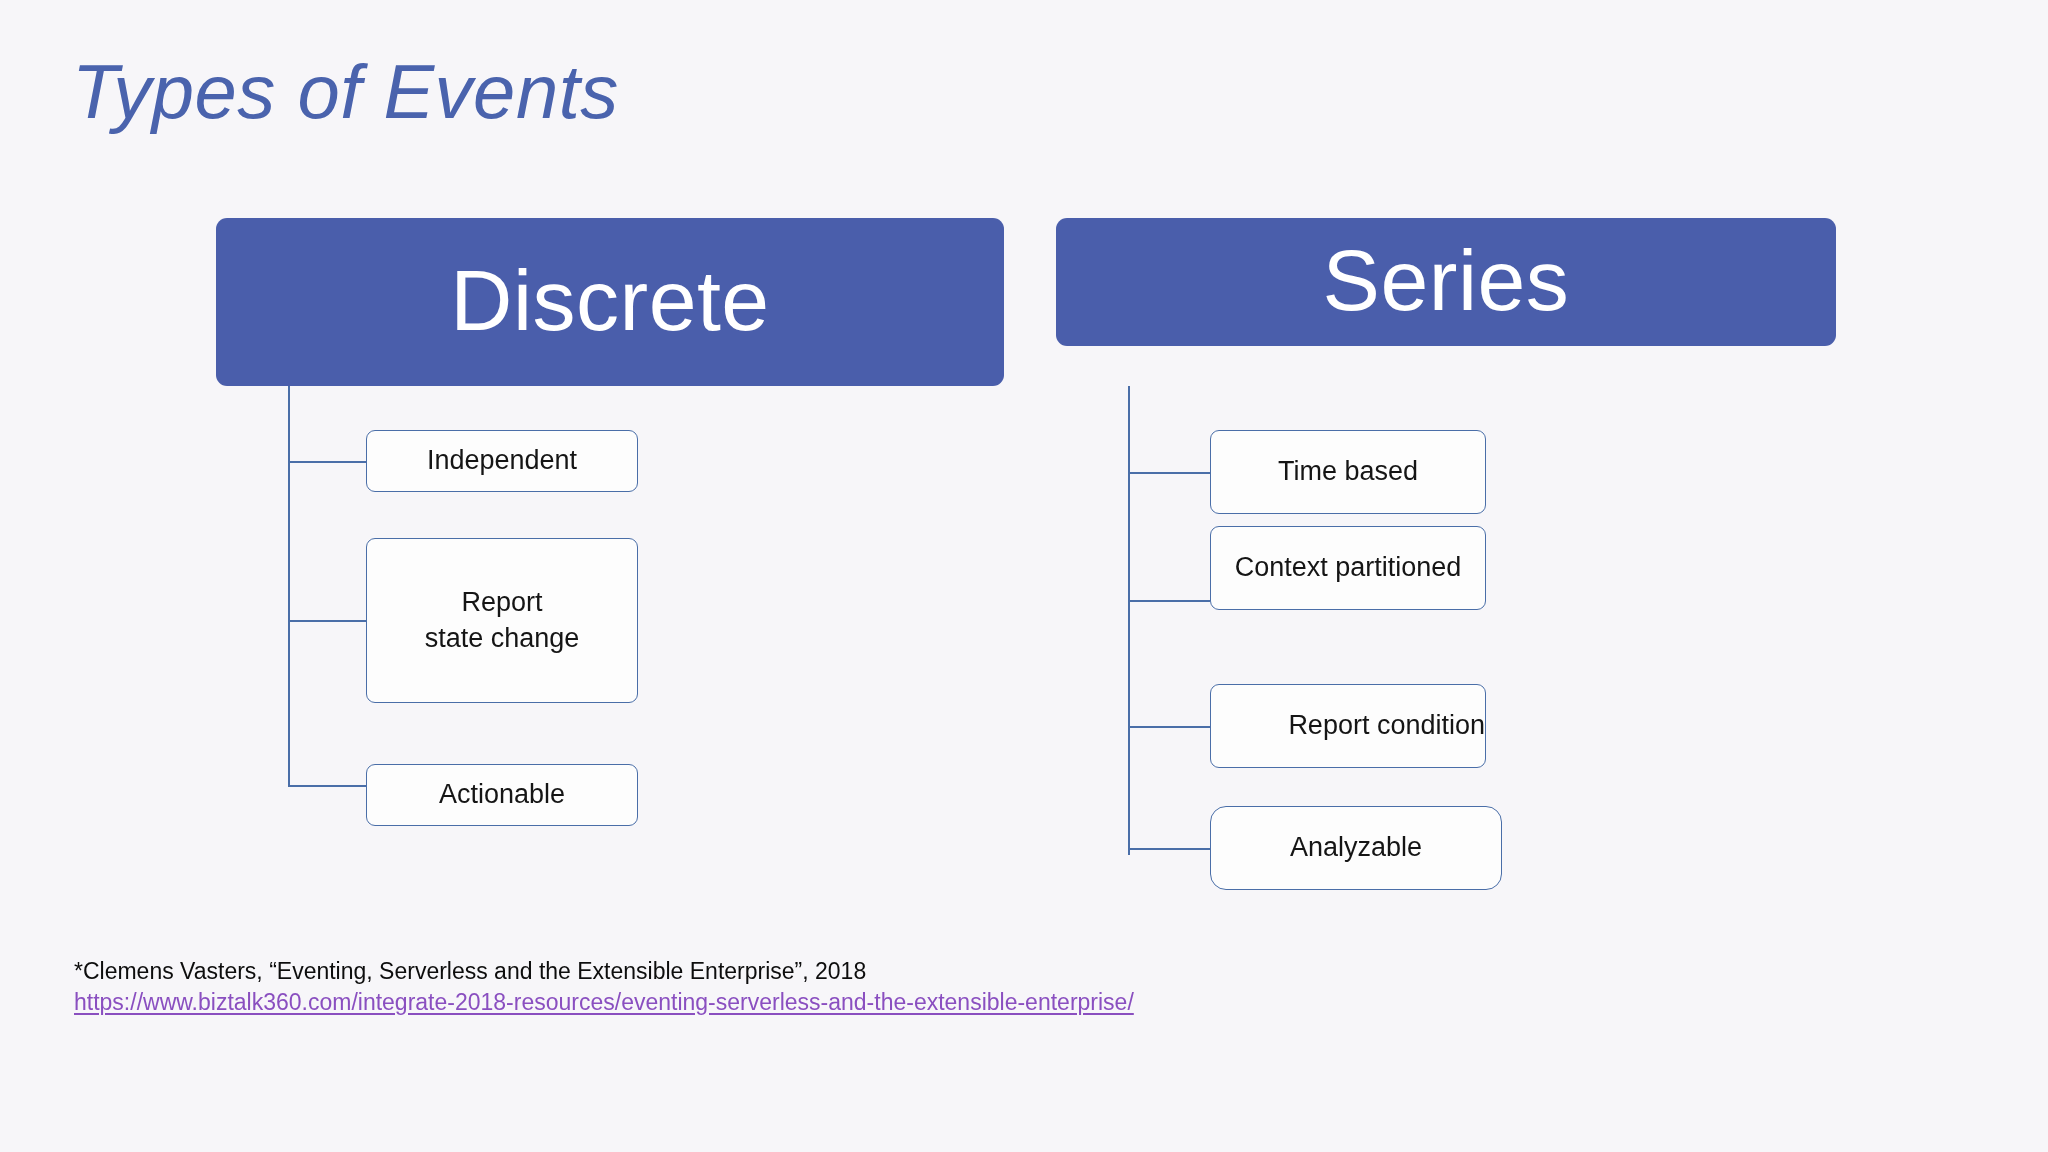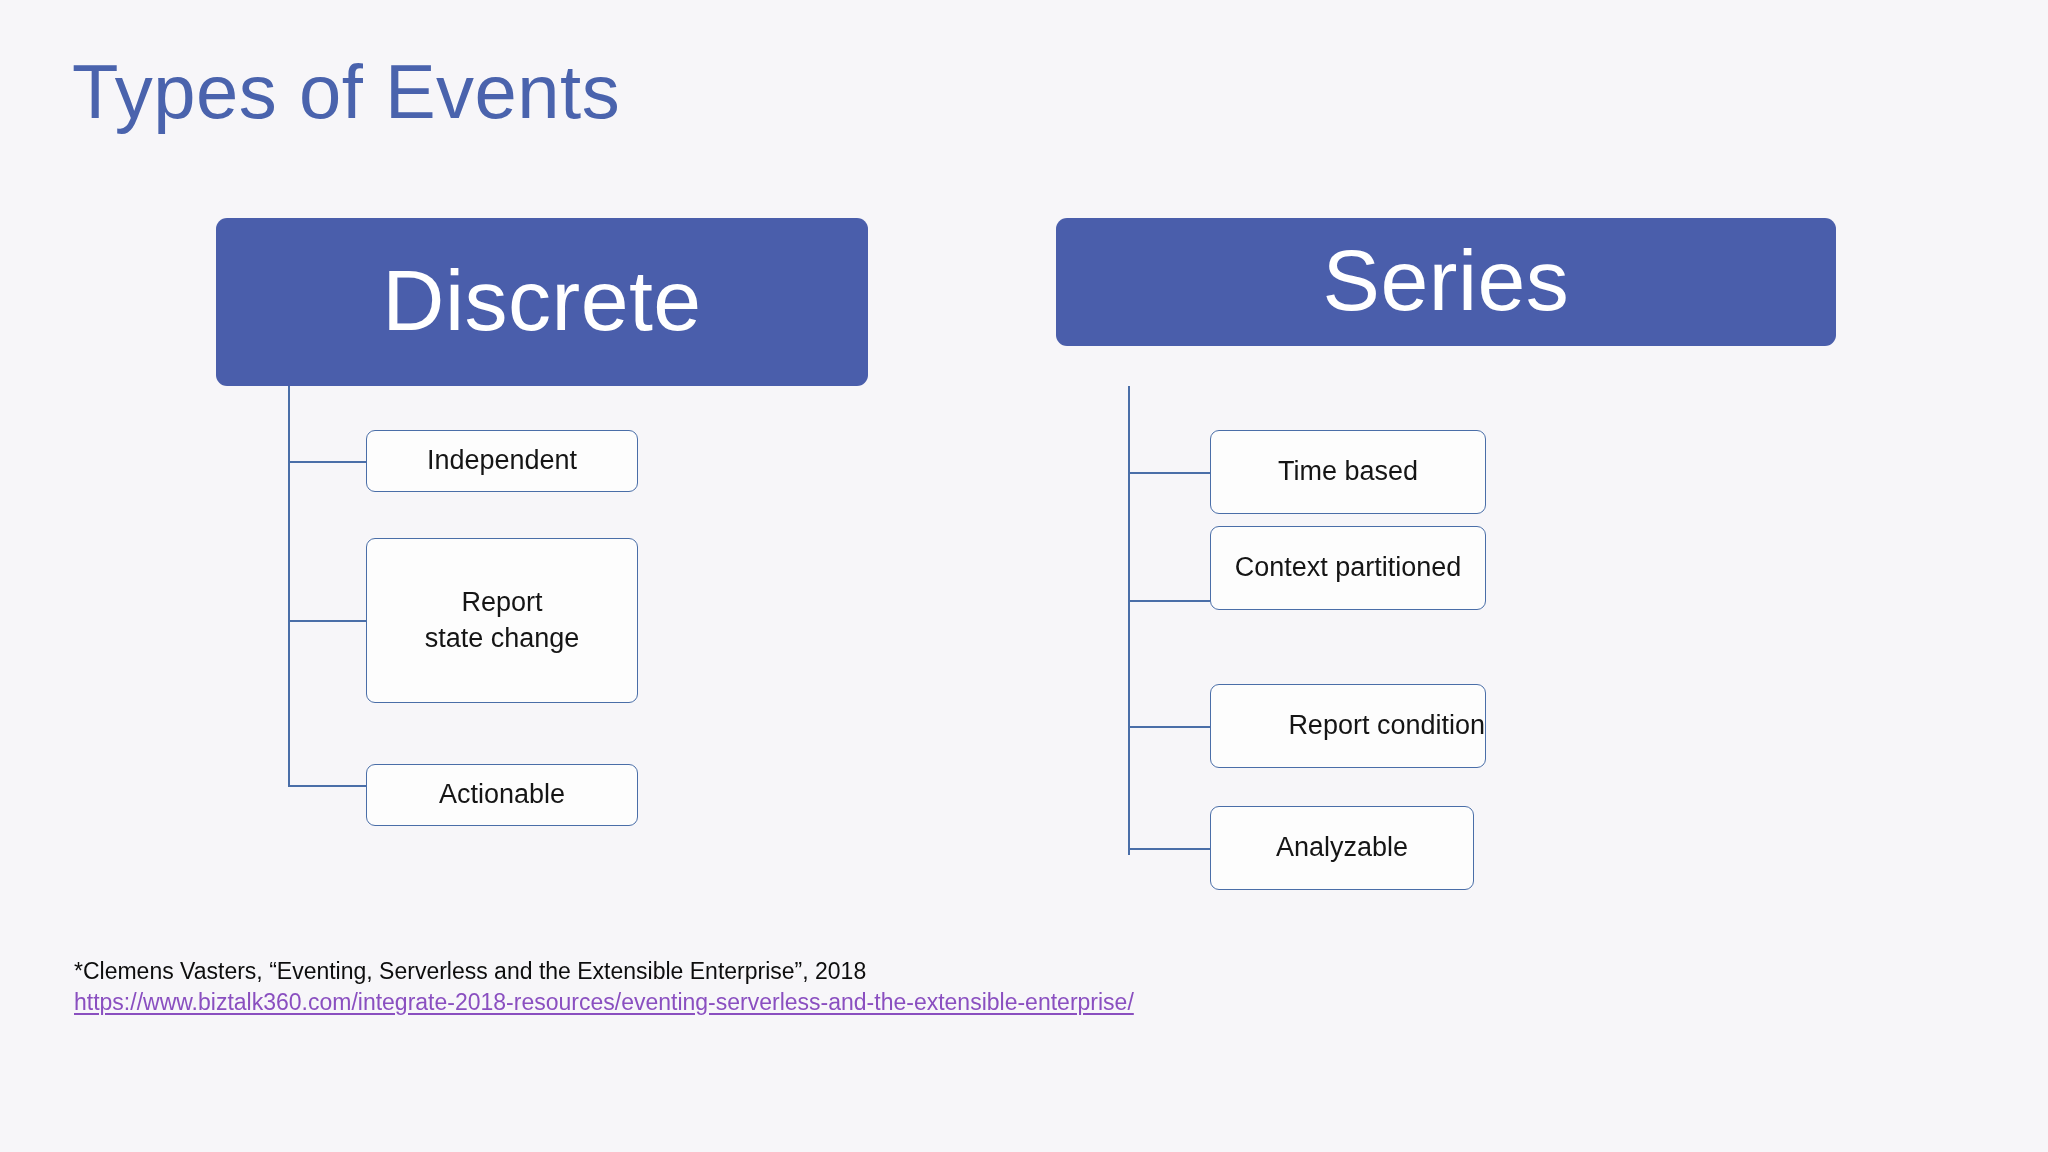--- a/index.html
+++ b/index.html
@@ -28,20 +28,21 @@
   .slide-title {
     position: absolute;
     left: 72px;
     top: 52px;
     font-size: 76px;
     font-weight: 300;
     letter-spacing: 0.5px;
     color: #4a63ad;
     white-space: nowrap;
     line-height: 1.05;
+    font-style: italic;
   }
 
   
   .header-box {
     position: absolute;
     background: #4a5eab;
     border-radius: 11px;
     display: flex;
     align-items: center;
     justify-content: center;
@@ -52,21 +53,21 @@
     font-weight: 300;
     letter-spacing: 0.5px;
     line-height: 1;
     white-space: nowrap;
     transform: translateY(-2px);
   }
 
   #header-discrete {
     left: 216px;
     top: 218px;
-    width: 652px;
+    width: 788px;
     height: 168px;
   }
   #header-series {
     left: 1056px;
     top: 218px;
     width: 780px;
     height: 128px;
   }
 
   
@@ -168,20 +169,20 @@
   <div class="leaf-box" style="left:1210px; top:526px; width:276px; height:84px;">
     <span class="leaf-label">Context partitioned</span>
   </div>
 
   <div class="connector-branch" style="left:1128px; top:726px; width:82px;"></div>
   <div class="leaf-box" style="left:1210px; top:684px; width:276px; height:84px;justify-content:flex-end;">
     <span class="leaf-label">Report condition</span>
   </div>
 
   <div class="connector-branch" style="left:1128px; top:848px; width:82px;"></div>
-  <div class="leaf-box" style="left:1210px; top:806px; width:264px; height:84px;">
+  <div class="leaf-box" style="left:1210px; top:806px; width:292px; height:84px;border-radius:16px;">
     <span class="leaf-label">Analyzable</span>
   </div>
 
   <div class="footnote">*Clemens Vasters, “Eventing, Serverless and the Extensible Enterprise”, 2018</div>
   <a class="footnote-link">https://www.biztalk360.com/integrate-2018-resources/eventing-serverless-and-the-extensible-enterprise/</a>
 
 </div>
 
 </body></html>

